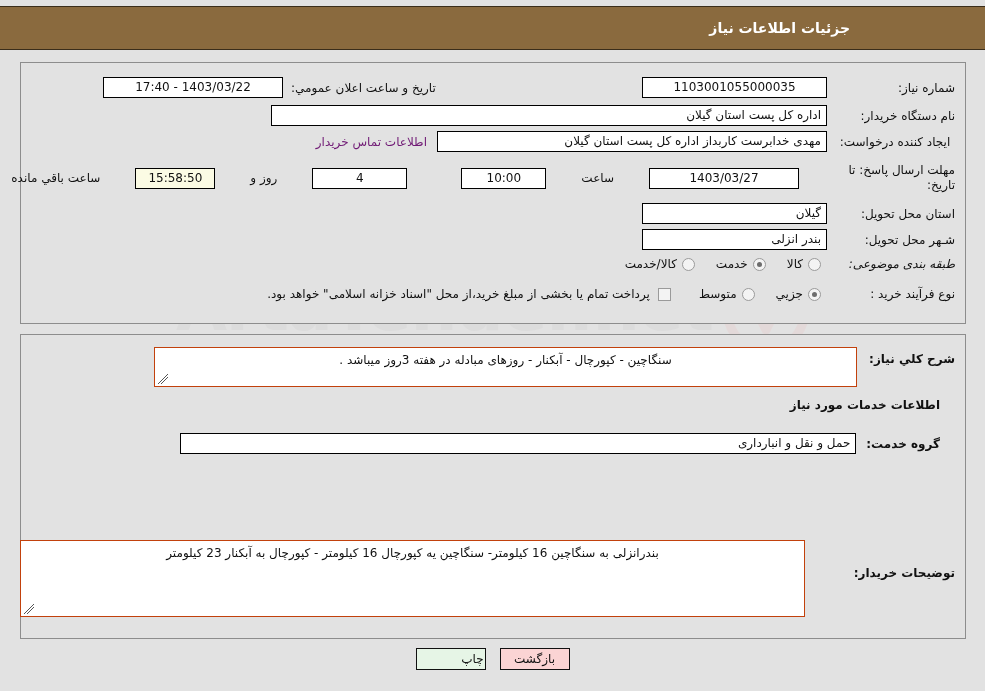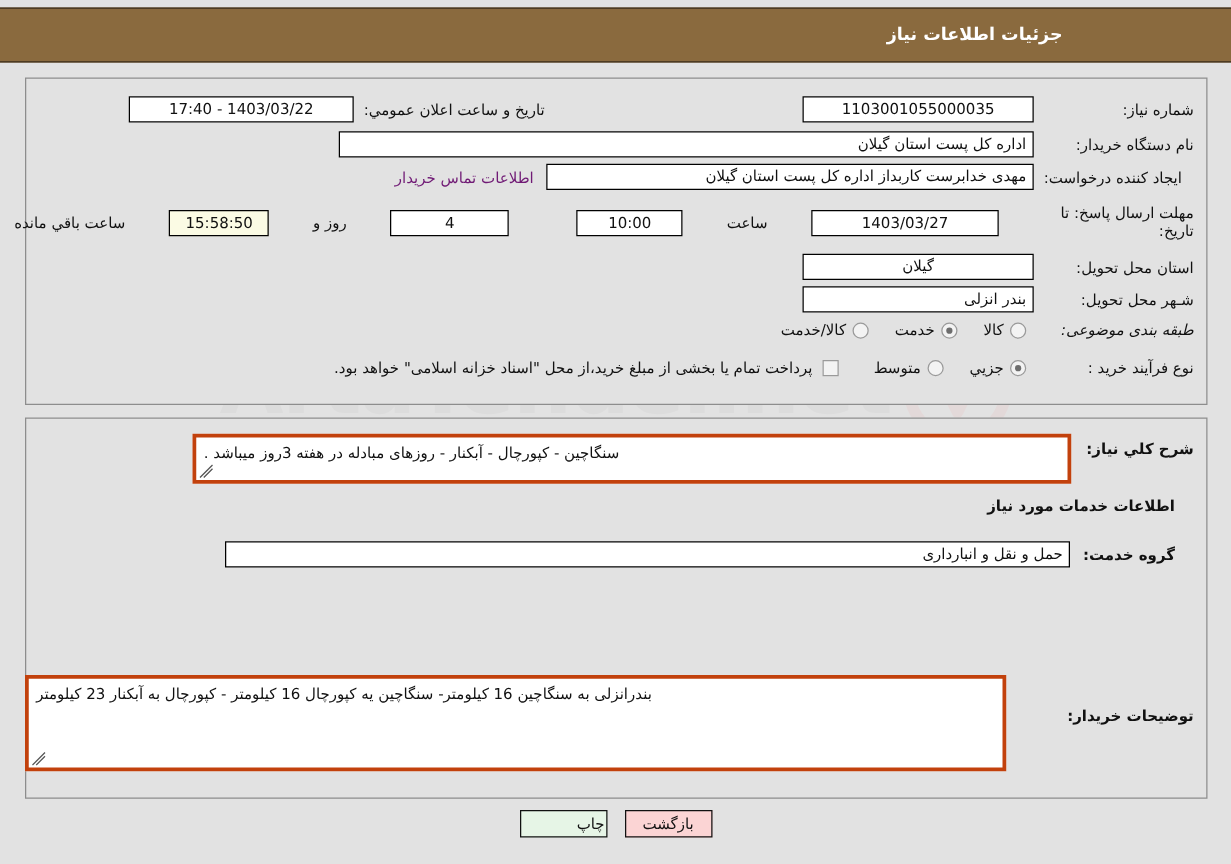--- a/index.html
+++ b/index.html
@@ -77,23 +77,23 @@
   .radio-group { display: flex; align-items: center; gap: 5px; }
   .radio-group .lbl { margin-left: 16px; }
 
   .checkbox {
     width: 13px; height: 13px; border: 1px solid #9a9a9a;
     background: #f3f3f3; display: inline-block; flex: none;
   }
 
   
   .ta {
-    background: #ffffff; border: 3px solid #c2410c;
+    background: #ffffff; border: 1px solid #c2410c;
     font-size: 12px; color: #111; padding: 4px 6px 0 6px;
-    position: relative; text-align: left; overflow: hidden; line-height: 16px;
+    position: relative; text-align: center; overflow: hidden; line-height: 16px;
   }
   .ta .grip {
     position: absolute; left: 2px; bottom: 1px; width: 12px; height: 12px;
     color: #555; font-size: 11px; line-height: 12px;
   }
   .grip svg { display: block; }
 
   
   .sec-head { font-size: 12px; font-weight: bold; color: #111; white-space: nowrap; }
 
@@ -157,39 +157,39 @@
       <div class="lbl">تاریخ و ساعت اعلان عمومي:</div>
       <div class="fld" style="width:180px; margin-right:8px;">1403/03/22 - 17:40</div>
     </div>
 
     <div class="row" style="right: 10px; top: 42px;">
       <div class="lbl" style="width:120px; text-align:right;">نام دستگاه خریدار:</div>
       <div class="fld right" style="width:556px; margin-right:8px;">اداره کل پست استان گیلان</div>
     </div>
 
     <div class="row" style="right: 10px; top: 68px;">
-      <div class="lbl" style="width:120px; text-align:left;">ایجاد کننده درخواست:</div>
+      <div class="lbl" style="width:120px; text-align:center;">ایجاد کننده درخواست:</div>
       <div class="fld right" style="width:390px; margin-right:8px;">مهدی خدابرست کاربداز اداره کل پست استان گیلان</div>
       <div class="link" style="margin-right:10px;">اطلاعات تماس خریدار</div>
     </div>
 
     <div class="row" style="right: 10px; top: 100px; gap: 28px;">
       <div class="lbl" style="width:120px; text-align:right; line-height:15px; white-space:normal;">مهلت ارسال پاسخ: تا تاریخ:</div>
       <div class="fld" style="width:150px; margin-right:8px;">1403/03/27</div>
       <div class="lbl" style="margin-right:7px;">ساعت</div>
       <div class="fld" style="width:85px; margin-right:7px;">10:00</div>
       <div class="fld" style="width:95px; margin-right:26px;">4</div>
       <div class="lbl" style="margin-right:7px;">روز و</div>
       <div class="fld cream" style="width:80px; margin-right:7px;">15:58:50</div>
       <div class="lbl" style="margin-right:7px;">ساعت باقي مانده</div>
     </div>
 
     <div class="row" style="right: 10px; top: 140px;">
       <div class="lbl" style="width:120px; text-align:right;">استان محل تحویل:</div>
-      <div class="fld right" style="width:185px; margin-right:8px;text-align:center;">گیلان</div>
+      <div class="fld right" style="width:185px; margin-right:8px;">گیلان</div>
     </div>
 
     <div class="row" style="right: 10px; top: 166px;">
       <div class="lbl" style="width:120px; text-align:right;">شـهر محل تحویل:</div>
       <div class="fld right" style="width:185px; margin-right:8px;">بندر انزلی</div>
     </div>
 
     <div class="row" style="right: 10px; top: 194px;">
       <div class="lbl" style="width:120px; text-align:right;font-style:italic;">طبقه بندی موضوعی:</div>
       <div class="radio-group" style="margin-right:14px;">

